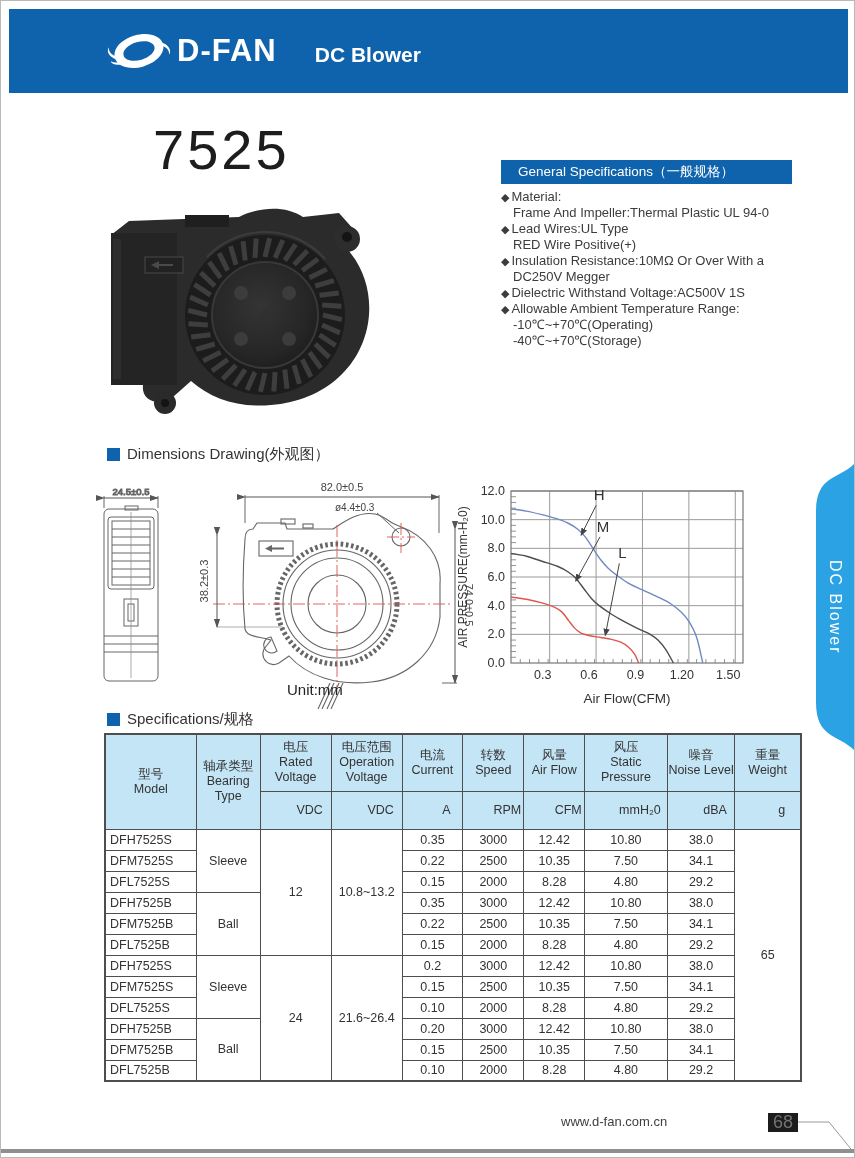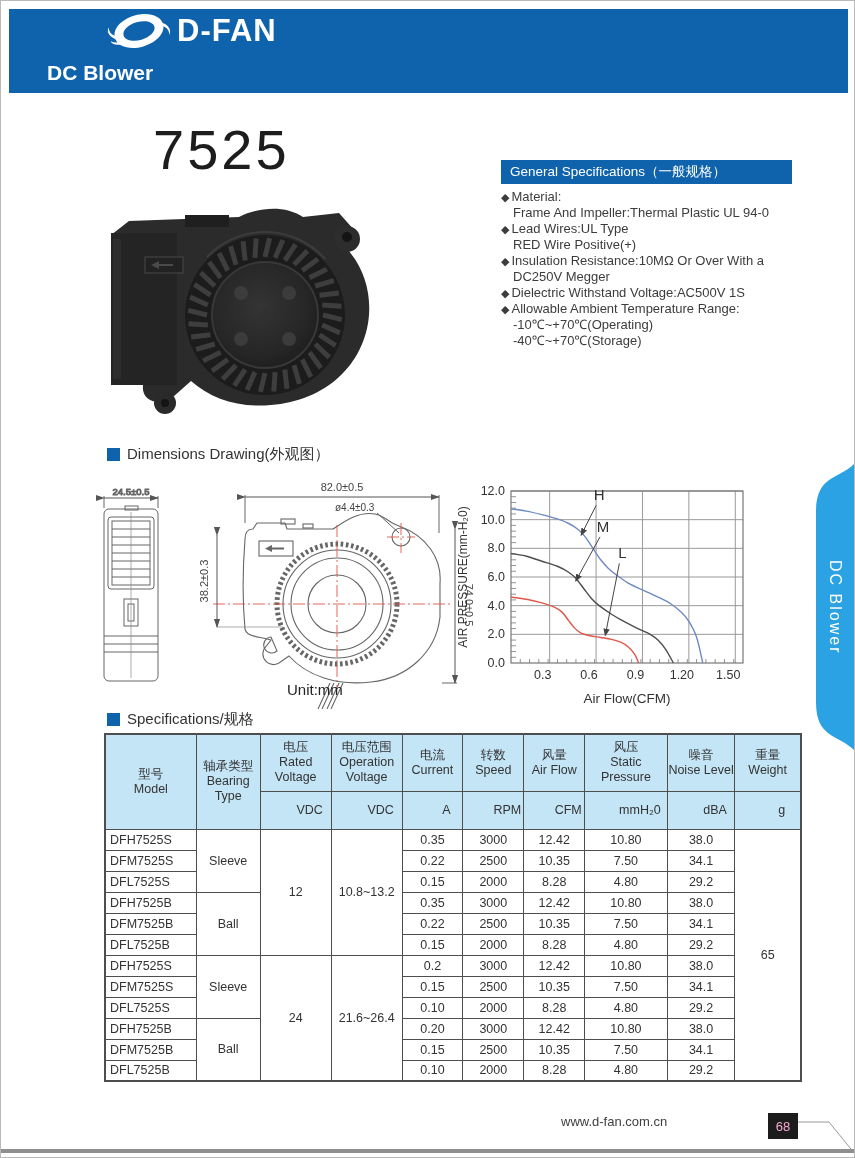--- a/index.html
+++ b/index.html
@@ -4,30 +4,30 @@
 <style>
   html,body{margin:0;padding:0;background:#e8e8e8;}
   *{box-sizing:border-box;}
   #page{
     position:relative;width:855px;height:1158px;margin:0 auto;background:#fff;
     font-family:"Liberation Sans", sans-serif;color:#333;overflow:hidden;
     border:1px solid #b9b9b9;
   }
   .abs{position:absolute;}
   
-  #header-bar{left:8px;top:8px;width:839px;height:84px;background:#0F62AC;display:flex;flex-direction:column;}
+  #header-bar{left:8px;top:8px;width:839px;height:84px;background:#0F62AC;display:flex;align-items:center;}
   #logo-wrap{display:flex;align-items:center;margin-left:98px;}
   #brand-text{color:#fff;font-size:31px;font-weight:bold;letter-spacing:1px;margin-left:6px;}
   #size-title{color:#fff;font-size:35px;font-weight:bold;margin-left:72px;letter-spacing:1px;}
   #header-subtitle{color:#fff;font-size:21px;font-weight:bold;margin-left:38px;margin-top:8px;}
   
   #model-title{left:152px;top:116px;font-size:56px;color:#1d1d1d;letter-spacing:3px;}
   
   #gen-spec-bar{left:500px;top:159px;width:291px;height:24px;background:#0F62AC;color:#fff;
-    font-size:13.5px;display:flex;align-items:center;padding-left:9px;}
+    font-size:13.5px;display:flex;align-items:center;padding-left:17px;}
   #gen-spec-list{left:500px;top:188px;width:310px;font-size:13px;color:#3c3c3c;line-height:16px;}
   .spec-line{white-space:nowrap;}
   .spec-line .diamond{font-size:11px;margin-right:2px;color:#3c3c3c;}
   .spec-line.indent{padding-left:12px;}
   
   .section-head{display:flex;align-items:center;font-size:15px;color:#333;margin-left:8px;}
   .blue-square{width:13px;height:13px;background:#0F62AC;margin-right:7px;flex:0 0 auto;}
   #dim-head{left:98px;top:444px;}
   #curve-head{left:497px;top:444px;}
   #table-head{left:98px;top:709px;}
@@ -40,21 +40,21 @@
   table{border-collapse:collapse;width:100%;table-layout:fixed;}
   th,td{border:1px solid #4e4e4e;font-weight:normal;text-align:center;padding:0;}
   thead th{background:#C4E5F6;font-size:12.5px;color:#333;line-height:15px;}
   thead tr.name-row th{height:57px;}
   thead tr.unit-row th{height:38px;padding-left:28px;}
   tbody td{font-size:12.5px;height:21px;color:#333;}
   tbody td.model-cell{text-align:left;padding-left:4px;}
   #spec-table-wrap table{border:2px solid #4e4e4e;}
   
   #footer-url{left:560px;top:1113px;width:200px;text-align:left;font-size:13px;color:#404040;}
-  #page-badge{left:767px;top:1112px;width:30px;height:26px;background:#1c1c1c;color:#f9a8d4;font-size:13px;
+  #page-badge{left:767px;top:1112px;width:30px;height:19px;background:#1c1c1c;color:#737373;font-size:18px;
     display:flex;align-items:center;justify-content:center;}
   #corner-line{left:797px;top:1112px;}
   #bottom-band{left:0;bottom:4px;width:855px;height:4px;background:#8f8f8f;}
   svg text{font-family:"Liberation Sans", sans-serif;}
 </style>
 </head>
 <body>
 
 <div id="page">
 

